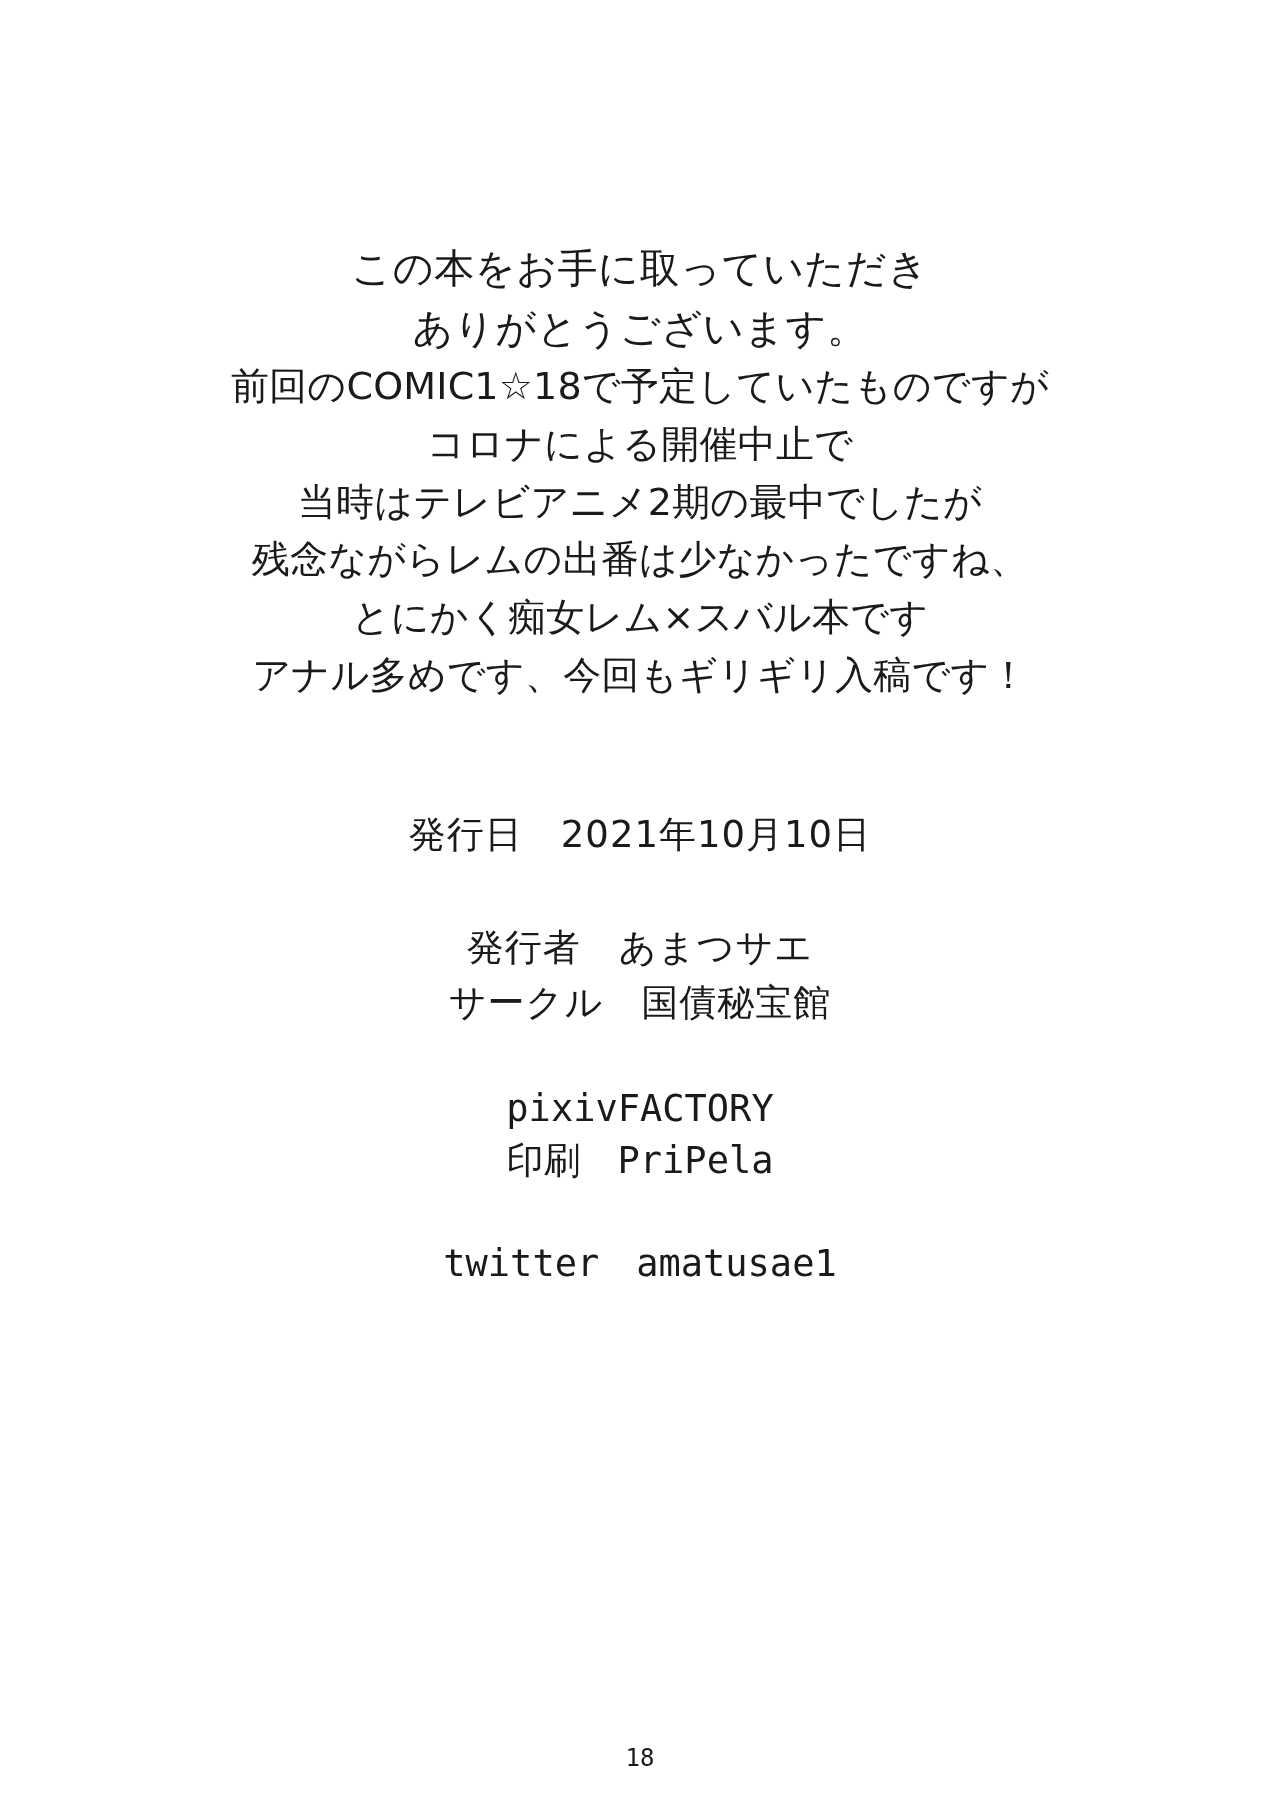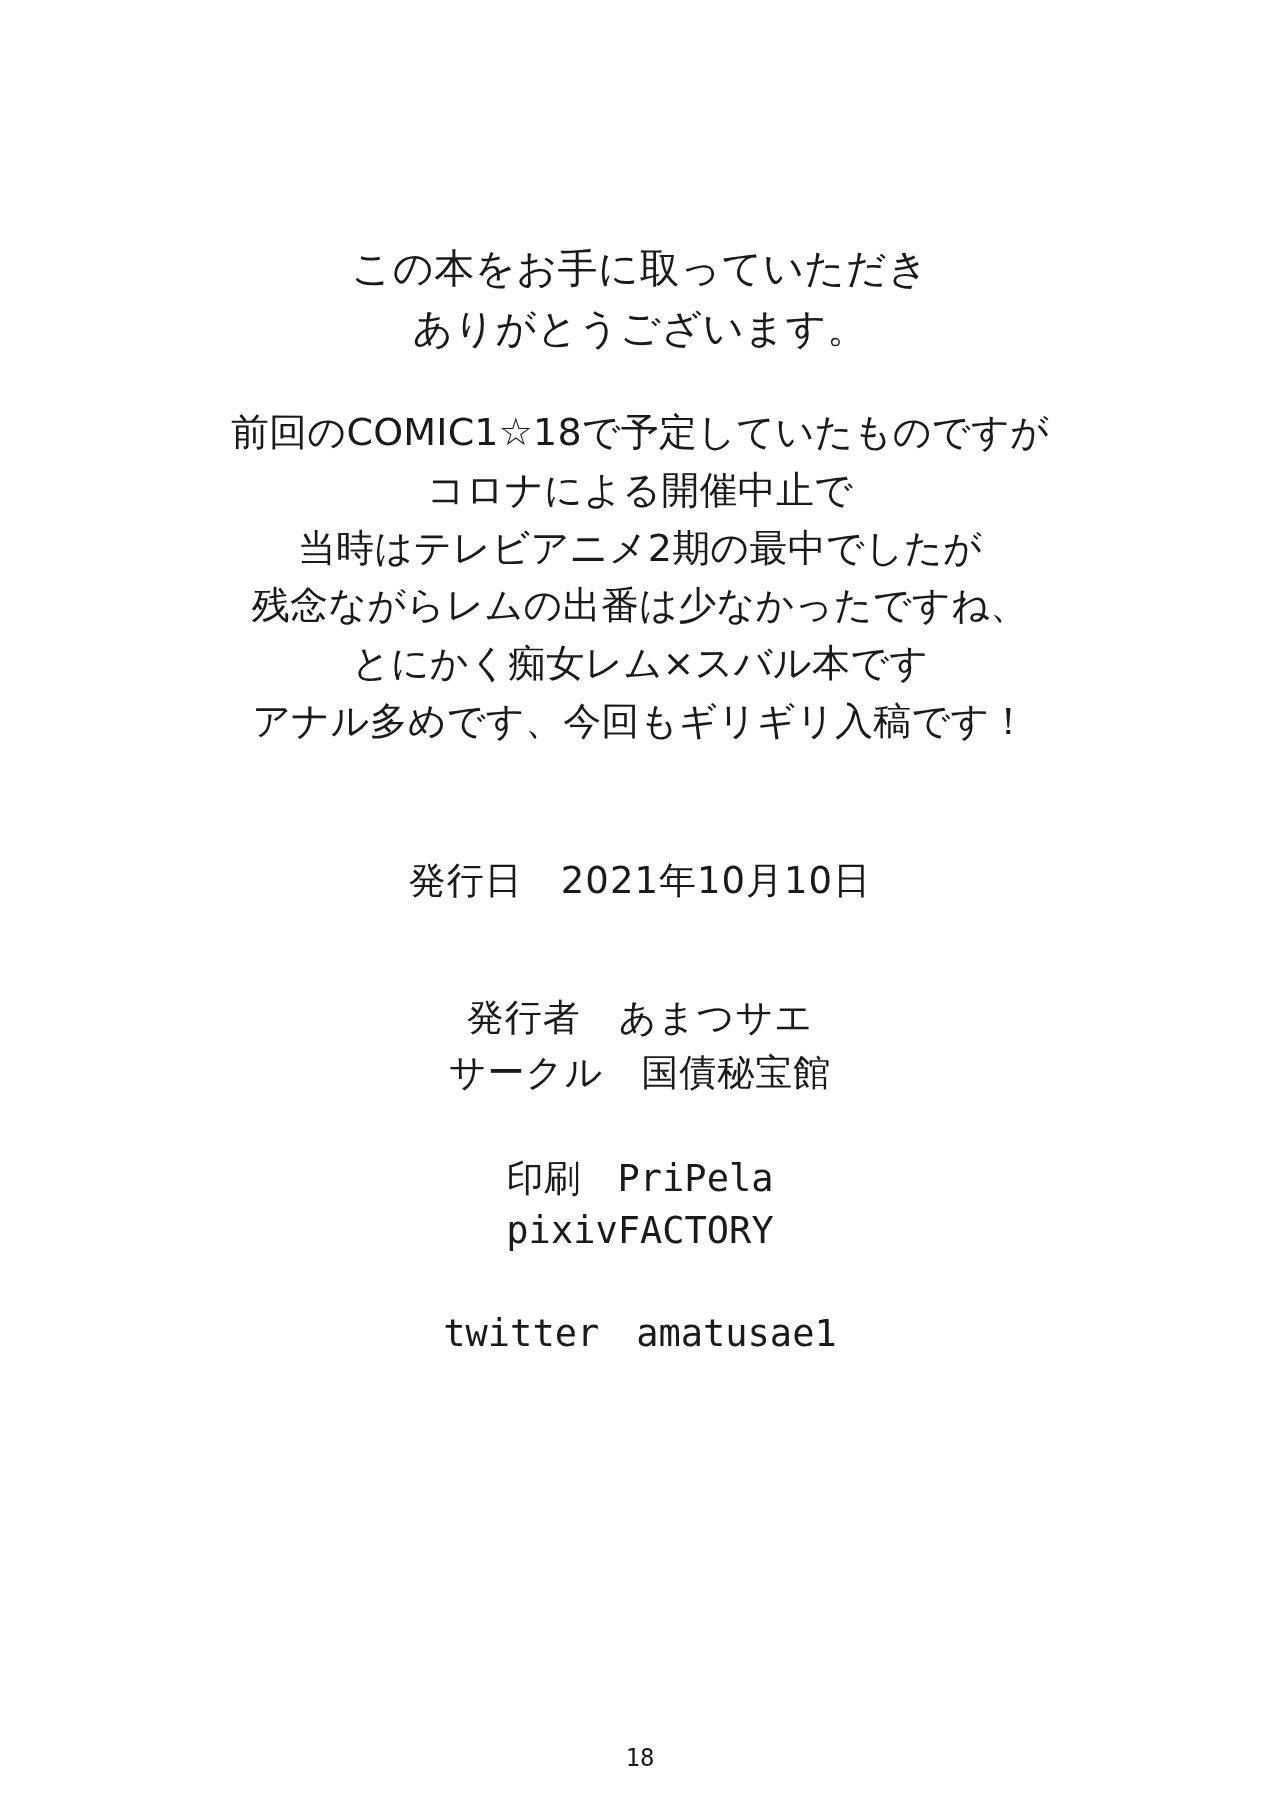--- a/index.html
+++ b/index.html
@@ -32,38 +32,37 @@
   #greeting {
     margin-top: 238px;
     font-size: 40px;
     letter-spacing: 0.5px;
     line-height: 1.5;
   }
   #greeting .line { display: block; white-space: pre; }
 
   
   #afterword {
-    margin-top: 46px;
     font-size: 38px;
     line-height: 1.52;
     letter-spacing: 0.2px;
   }
   #afterword .line { display: block; white-space: pre; }
 
   
   #pubdate {
     margin-top: 104px;
     font-size: 37px;
     letter-spacing: 1px;
     white-space: pre;
   }
 
   
   #publisher {
-    margin-top: 84px;
+    margin-top: 60px;
     font-size: 37px;
     line-height: 1.5;
     letter-spacing: 1px;
   }
   #publisher .line { display: block; white-space: pre; }
 
   
   #printing {
     margin-top: 52px;
     font-size: 37px;
@@ -123,22 +122,22 @@
   </div>
 
   <div class="block" id="pubdate">発行日　2021年10月10日</div>
 
   <div class="block" id="publisher">
     <span class="line">発行者　あまつサエ</span>
     <span class="line">サークル　国債秘宝館</span>
   </div>
 
   <div class="block" id="printing">
+    <span class="line">pixivFACTORY</span>
     <span class="line"><span class="jp">印刷</span>　<span>PriPela</span></span>
-    <span class="line">pixivFACTORY</span>
   </div>
 
   <div class="block" id="contact">
     <span class="mono">twitter　amatusae1</span>
   </div>
 
   <div id="page-number">18</div>
 
 </div>
 

